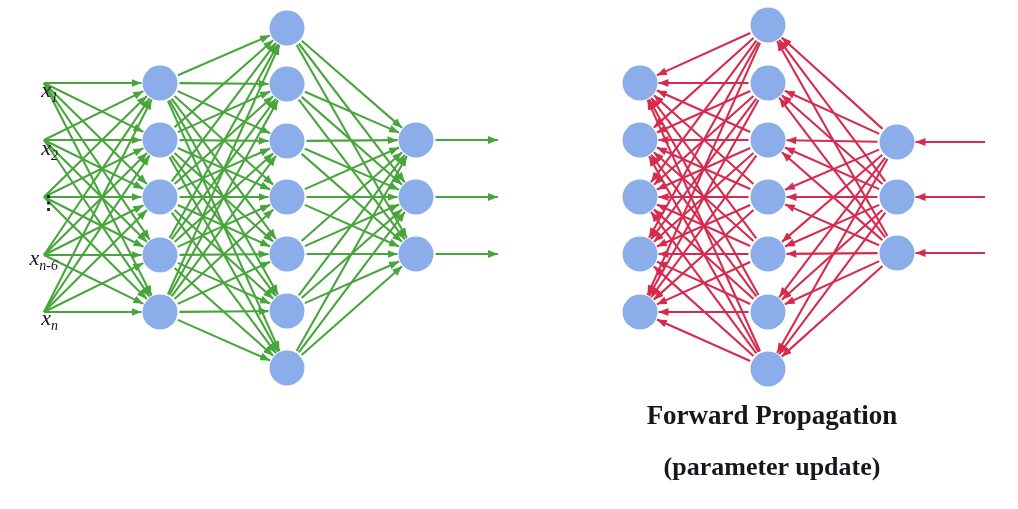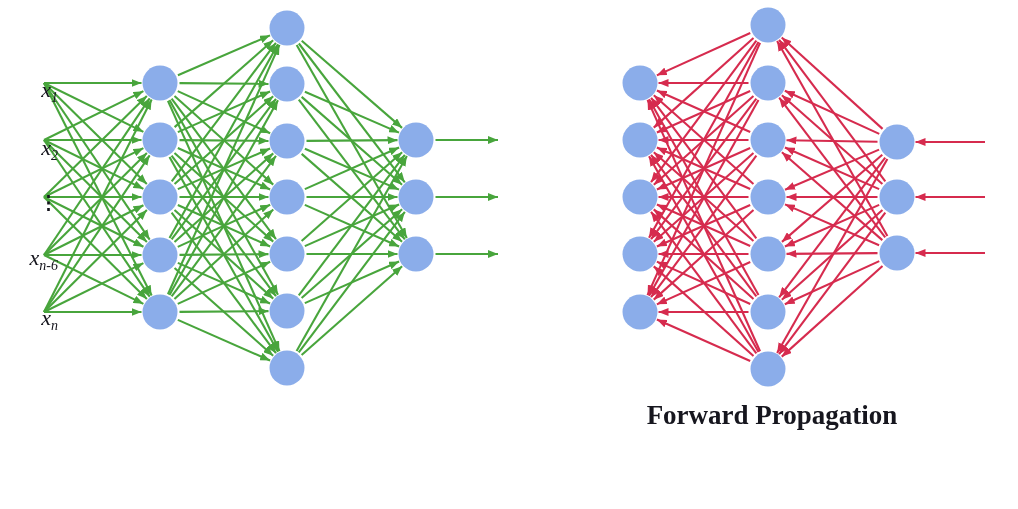--- a/index.html
+++ b/index.html
@@ -255,15 +255,16 @@
     <span class="in-label dots" style="top:190px"><span>⋮</span><sub></sub></span>
     <span class="in-label" style="top:245px"><span>x</span><sub>n-6</sub></span>
     <span class="in-label" style="top:305px"><span>x</span><sub>n</sub></span>
   </div>
 
   <div class="caption caption-forward">
   </div>
 
   <div class="caption caption-backward">
     <div class="title">Forward Propagation</div>
+    <div class="subtitle">(parameter update)</div>
   </div>
 
 </div>
 
 </body></html>

